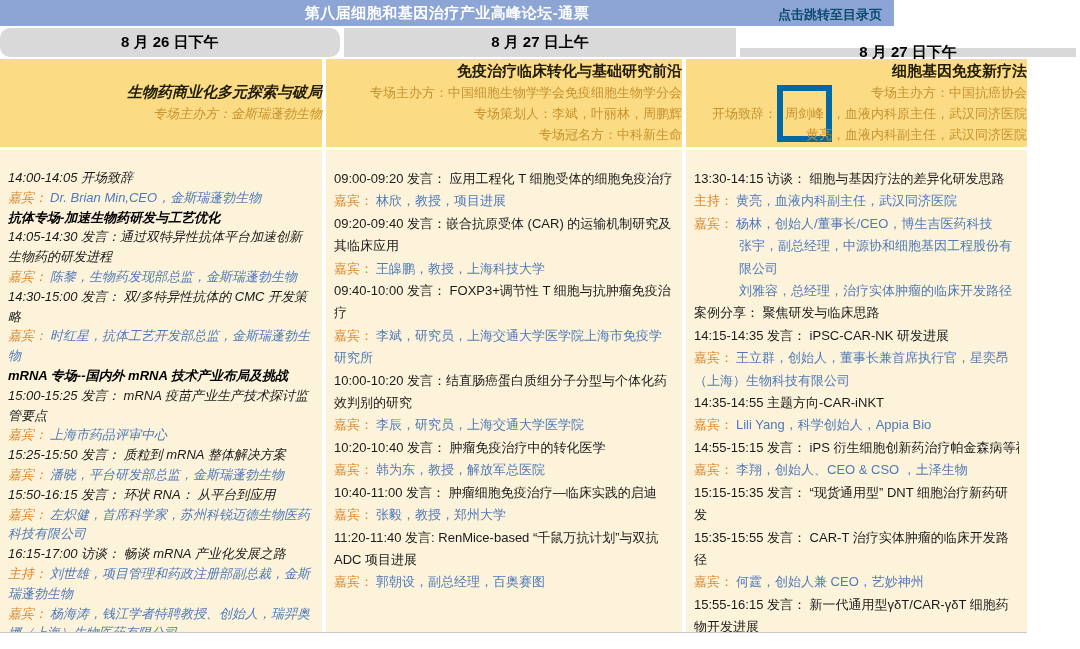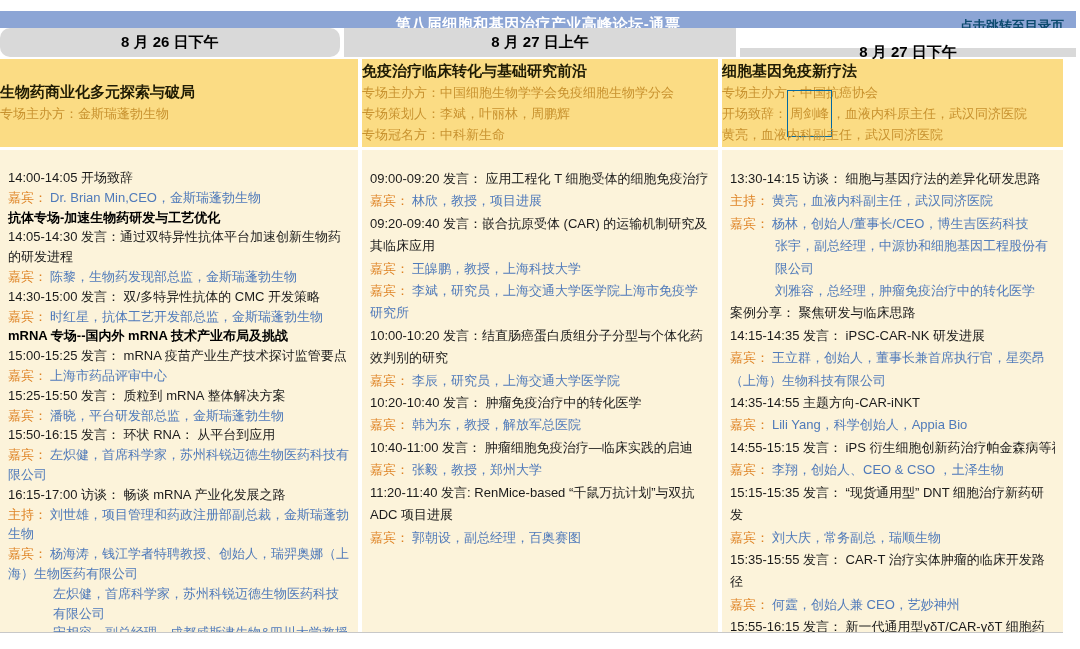--- a/index.html
+++ b/index.html
@@ -6,21 +6,21 @@
   body{
     position:relative;
     width:1080px;height:649px;
     overflow:hidden;
     background:#ffffff;
     font-family:"Liberation Sans","DejaVu Sans",sans-serif;
     -webkit-font-smoothing:antialiased;
   }
   
   .topbar{
-    position:absolute;top:11px;left:0;width:1076px;height:26px;
+    position:absolute;top:0;left:0;width:894px;height:26px;
     background:var(--bar,#8CA5D5);
     text-decoration:underline;
   }
   .bar-title{
     position:absolute;left:0;right:0;top:4px;
     text-align:center;font-size:15px;font-weight:bold;color:#ffffff;
     letter-spacing:.5px;
   }
   .toc{
     position:absolute;right:12px;top:6px;
@@ -40,32 +40,32 @@
   .datecell.d0{width:358px;border-radius:10px;}
   .datecell.d1{width:414px;}
   .datecell.d2{width:354px;margin-top:20px;}
   
   .cols{
     position:absolute;top:59px;left:0;
     display:flex;gap:4px;background:#ffffff;
     border-bottom:1px solid #c8c8c8;
   }
   .col{display:flex;flex-direction:column;height:573px;}
-  .col.c0{width:358px;}
+  .col.c0{width:322px;font-style:italic;}
   .col.c1{width:356px;}
   .col.c2{width:341px;}
   .band{
     flex:none;height:88px;background:var(--band,#FBDC84);
     border-bottom:3px solid #ffffff;
-    display:flex;flex-direction:column;align-items:flex-start;justify-content:center;
+    display:flex;flex-direction:column;align-items:flex-end;justify-content:center;
     gap:3px;text-align:center;
   }
   .band-title{font-size:15px;font-weight:bold;color:#201c05;}
   .band-org{font-size:13px;color:var(--org,#C8922F);white-space:nowrap;}
-  .boxed{border:1px solid #0369a1;padding:15px 2px;}
+  .boxed{border:6px solid #0369a1;padding:15px 2px;}
   .body{
     flex:1;background:var(--cream,#FCF3DA);
     padding:18px 8px 0 8px;
     font-size:13px;color:var(--ink,#1A1A1A);
     overflow:hidden;
   }
   .line{line-height:22.4px;}
   .col.c0 .line{line-height:19.8px;}
   .line.section{font-weight:bold;color:#000;}
   .line.guest .lbl{color:var(--orange,#DE8223);margin-right:3px;}
@@ -120,20 +120,21 @@
         <div class="band-title">免疫治疗临床转化与基础研究前沿</div>
         <div class="band-org"><span>专场主办方：中国细胞生物学学会免疫细胞生物学分会</span></div>
         <div class="band-org"><span>专场策划人：李斌，叶丽林，周鹏辉</span></div>
         <div class="band-org"><span>专场冠名方：中科新生命</span></div>
       </div>
     <div class="body">
         <div class="line session">09:00-09:20 发言： 应用工程化 T 细胞受体的细胞免疫治疗</div>
         <div class="line guest"><span class="lbl">嘉宾：</span><span class="txt">林欣，教授，项目进展</span></div>
         <div class="line session">09:20-09:40 发言：嵌合抗原受体 (CAR) 的运输机制研究及其临床应用</div>
         <div class="line guest"><span class="lbl">嘉宾：</span><span class="txt">王皞鹏，教授，上海科技大学</span></div>
+        <div class="line session">09:40-10:00 发言： FOXP3+调节性 T 细胞与抗肿瘤免疫治疗</div>
         <div class="line guest"><span class="lbl">嘉宾：</span><span class="txt">李斌，研究员，上海交通大学医学院上海市免疫学研究所</span></div>
         <div class="line session">10:00-10:20 发言：结直肠癌蛋白质组分子分型与个体化药效判别的研究</div>
         <div class="line guest"><span class="lbl">嘉宾：</span><span class="txt">李辰，研究员，上海交通大学医学院</span></div>
         <div class="line session">10:20-10:40 发言： 肿瘤免疫治疗中的转化医学</div>
         <div class="line guest"><span class="lbl">嘉宾：</span><span class="txt">韩为东，教授，解放军总医院</span></div>
         <div class="line session">10:40-11:00 发言： 肿瘤细胞免疫治疗—临床实践的启迪</div>
         <div class="line guest"><span class="lbl">嘉宾：</span><span class="txt">张毅，教授，郑州大学</span></div>
         <div class="line session">11:20-11:40 发言: RenMice-based “千鼠万抗计划”与双抗 ADC 项目进展</div>
         <div class="line guest"><span class="lbl">嘉宾：</span><span class="txt">郭朝设，副总经理，百奥赛图</span></div>
       </div>
@@ -143,28 +144,27 @@
         <div class="band-title">细胞基因免疫新疗法</div>
         <div class="band-org"><span>专场主办方：中国抗癌协会</span></div>
         <div class="band-org"><span>开场致辞：</span><span class="boxed">周剑峰</span><span>，血液内科原主任，武汉同济医院</span></div>
         <div class="band-org"><span>黄亮，血液内科副主任，武汉同济医院</span></div>
       </div>
     <div class="body">
         <div class="line session">13:30-14:15 访谈： 细胞与基因疗法的差异化研发思路</div>
         <div class="line guest"><span class="lbl">主持：</span><span class="txt">黄亮，血液内科副主任，武汉同济医院</span></div>
         <div class="line guest"><span class="lbl">嘉宾：</span><span class="txt">杨林，创始人/董事长/CEO，博生吉医药科技</span></div>
         <div class="line cont">张宇，副总经理，中源协和细胞基因工程股份有限公司</div>
-        <div class="line cont">刘雅容，总经理，肿瘤免疫治疗中的转化医学</div>
+        <div class="line cont">刘雅容，总经理，治疗实体肿瘤的临床开发路径</div>
         <div class="line session">案例分享： 聚焦研发与临床思路</div>
         <div class="line session">14:15-14:35 发言： iPSC-CAR-NK 研发进展</div>
         <div class="line guest"><span class="lbl">嘉宾：</span><span class="txt">王立群，创始人，董事长兼首席执行官，星奕昂（上海）生物科技有限公司</span></div>
         <div class="line session">14:35-14:55 主题方向-CAR-iNKT</div>
         <div class="line guest"><span class="lbl">嘉宾：</span><span class="txt">Lili Yang，科学创始人，Appia Bio</span></div>
         <div class="line session clip">14:55-15:15 发言： iPS 衍生细胞创新药治疗帕金森病等神经系统疾</div>
         <div class="line guest"><span class="lbl">嘉宾：</span><span class="txt">李翔，创始人、CEO &amp; CSO ，土泽生物</span></div>
         <div class="line session">15:15-15:35 发言： “现货通用型” DNT 细胞治疗新药研发</div>
-        <div class="line guest"><span class="lbl">嘉宾：</span><span class="txt">刘大庆，常务副总，瑞顺生物</span></div>
         <div class="line session">15:35-15:55 发言： CAR-T 治疗实体肿瘤的临床开发路径</div>
         <div class="line guest"><span class="lbl">嘉宾：</span><span class="txt">何霆，创始人兼 CEO，艺妙神州</span></div>
         <div class="line session">15:55-16:15 发言： 新一代通用型γδT/CAR-γδT 细胞药物开发进展</div>
       </div>
   </div>
 </div>
 
 </body></html>

